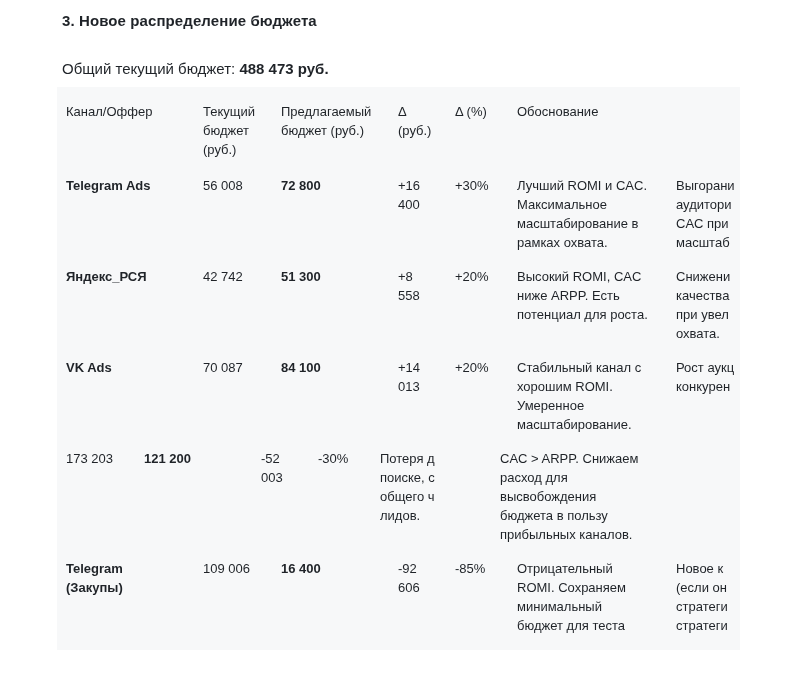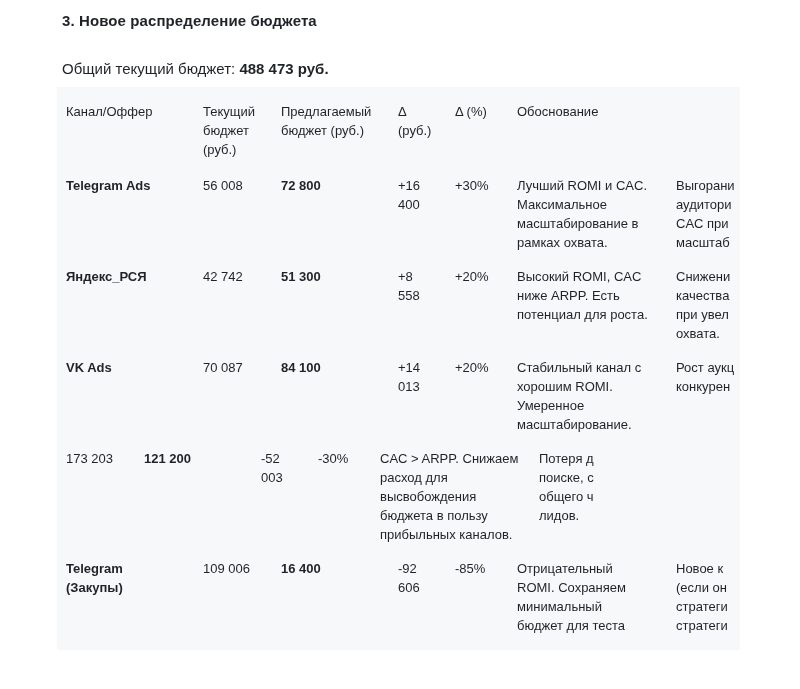--- a/index.html
+++ b/index.html
@@ -198,33 +198,33 @@
           <div class="t-cell col-2">
             <div class="line">121 200</div>
           </div>
           <div class="t-cell col-3">
             <div class="line">-52</div>
             <div class="line">003</div>
           </div>
           <div class="t-cell col-4">
             <div class="line">-30%</div>
           </div>
+          <div class="t-cell col-6">
+            <div class="line">Потеря д</div>
+            <div class="line">поиске, с</div>
+            <div class="line">общего ч</div>
+            <div class="line">лидов.</div>
+          </div>
           <div class="t-cell col-5">
             <div class="line">CAC &gt; ARPP. Снижаем</div>
             <div class="line">расход для</div>
             <div class="line">высвобождения</div>
             <div class="line">бюджета в пользу</div>
             <div class="line">прибыльных каналов.</div>
           </div>
-          <div class="t-cell col-6">
-            <div class="line">Потеря д</div>
-            <div class="line">поиске, с</div>
-            <div class="line">общего ч</div>
-            <div class="line">лидов.</div>
-          </div>
         </div>
         <div class="t-row">
           <div class="t-cell col-0">
             <div class="line">Telegram</div>
             <div class="line">(Закупы)</div>
           </div>
           <div class="t-cell col-1">
             <div class="line">109 006</div>
           </div>
           <div class="t-cell col-2">

